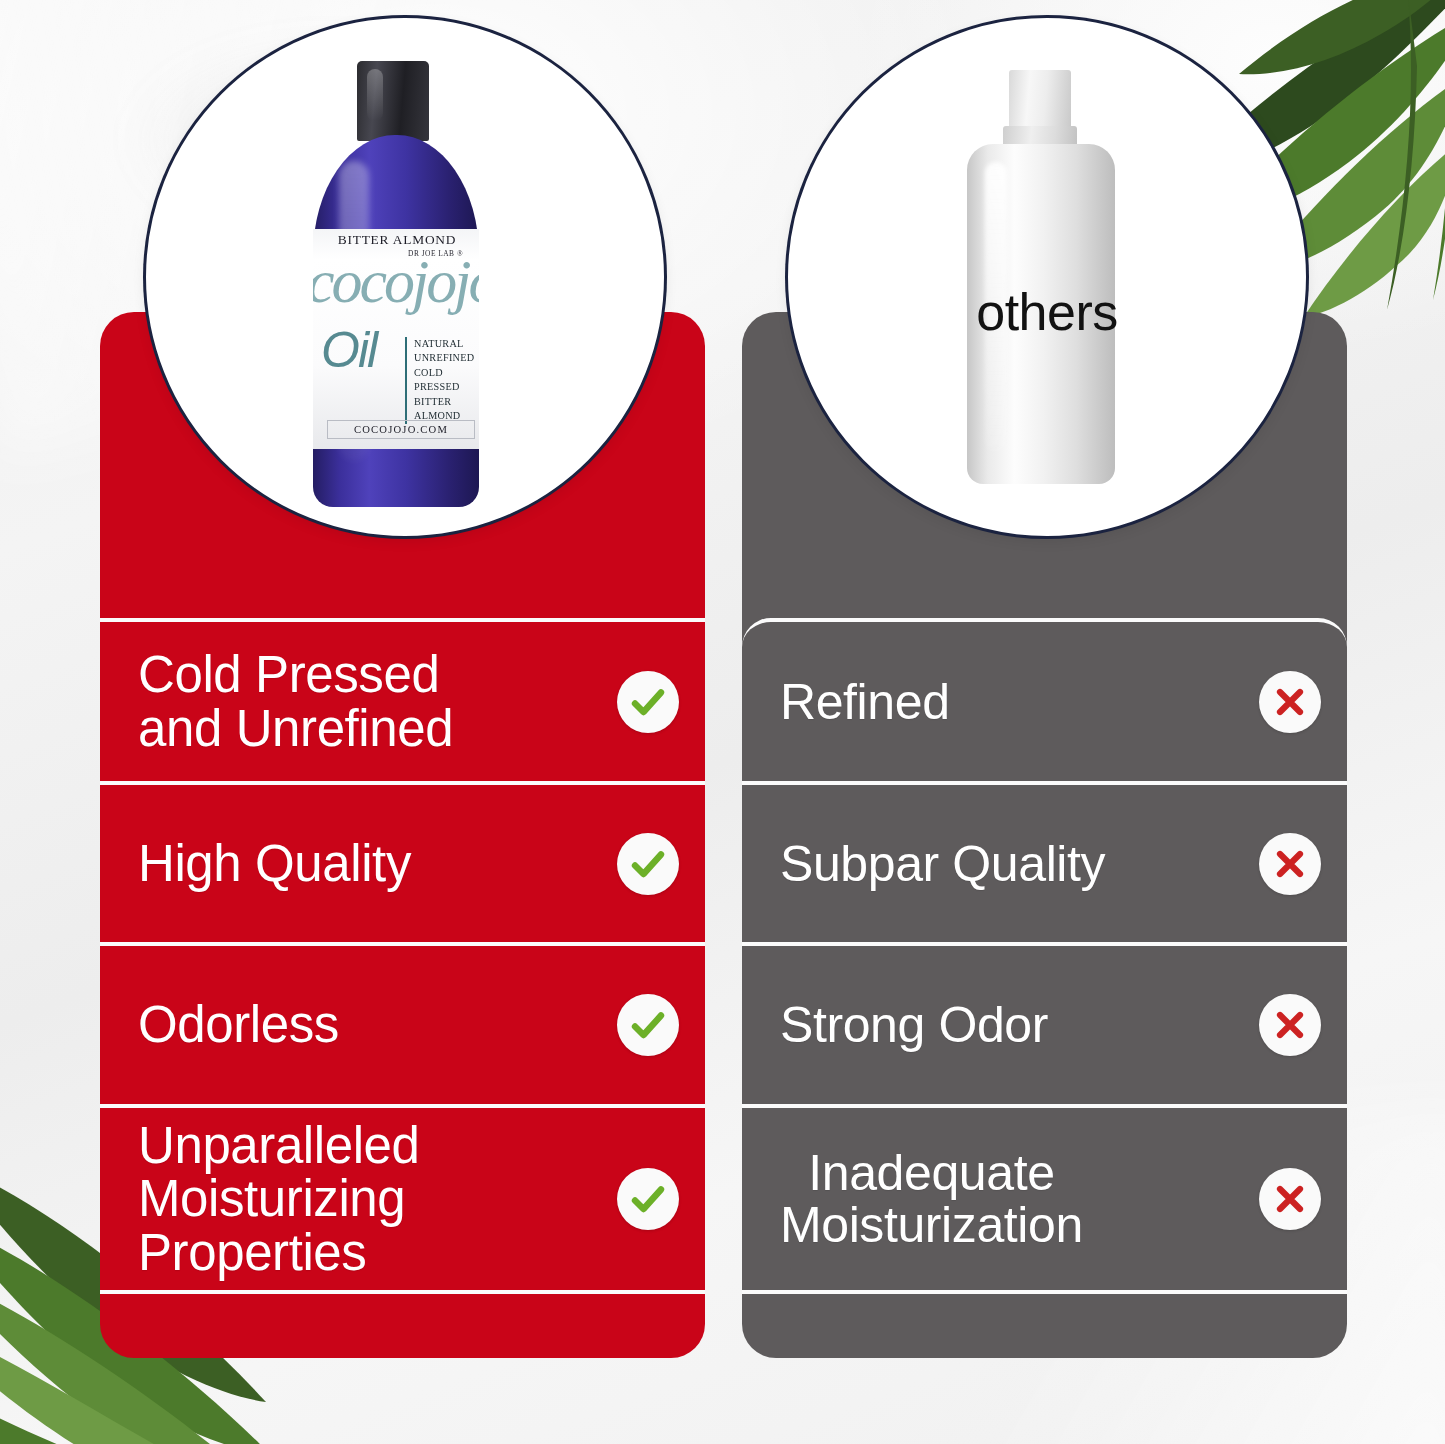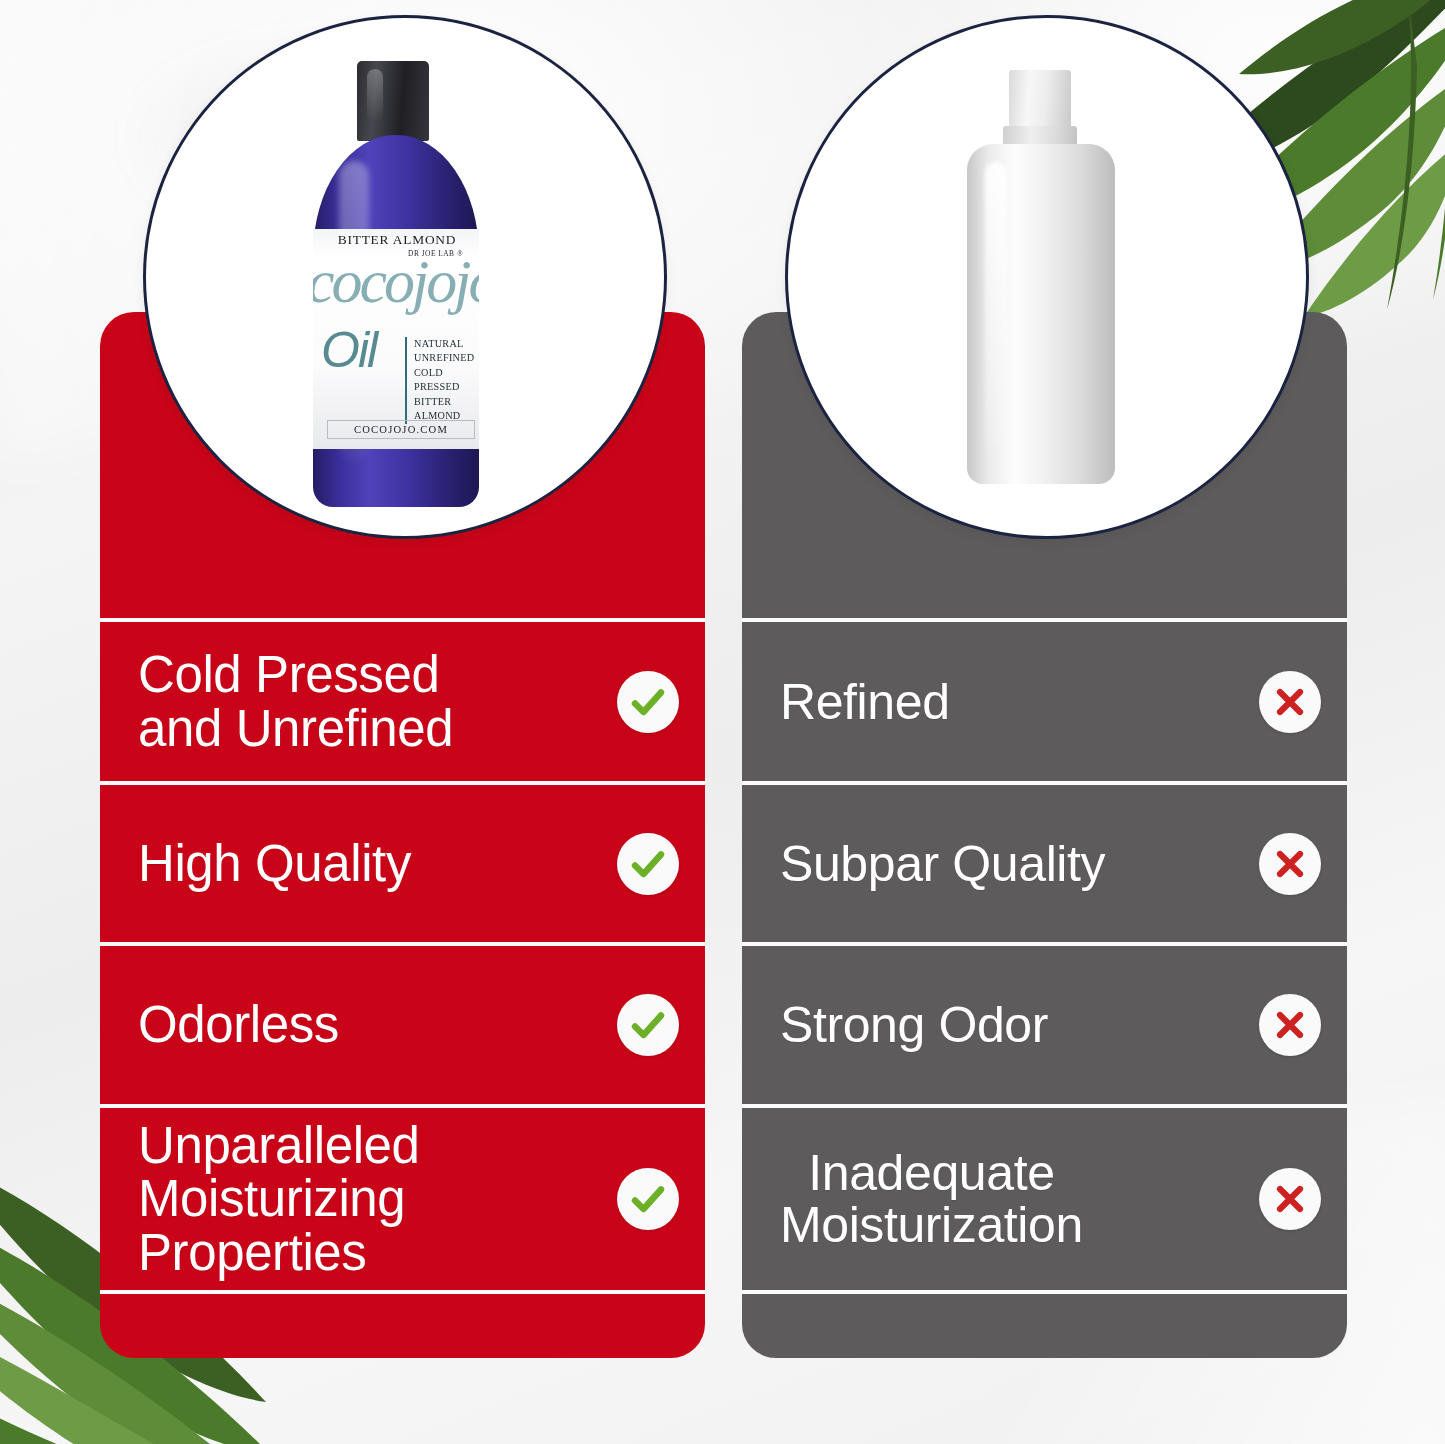--- a/index.html
+++ b/index.html
@@ -93,21 +93,21 @@
 
   
   .row-head { flex: 0 0 306px; border-top: none; }
   .row-tail { flex: 0 0 68px; }
 
   #col-left  .row-1 { flex: 0 0 163px; }
   #col-left  .row-2 { flex: 0 0 161px; }
   #col-left  .row-3 { flex: 0 0 162px; }
   #col-left  .row-4 { flex: 1 1 auto; }
 
-  #col-right .row-1 { flex: 0 0 163px; }
+  #col-right .row-1 { flex: 0 0 163px; border-radius: 29px; }
   #col-right .row-2 { flex: 0 0 161px; }
   #col-right .row-3 { flex: 0 0 162px; }
   #col-right .row-4 { flex: 1 1 auto; text-align: center; }
 
   .row-label {
     color: #ffffff;
     font-size: 51px;
     line-height: 1.04;
     font-weight: 400;
     letter-spacing: -0.4px;
@@ -460,18 +460,19 @@
 
       <div class="row row-tail"></div>
     </div>
 
     <div class="medallion" id="medallion-right">
       <div class="medallion-inner">
         <div id="bottle-others">
           <div id="ot-cap"></div>
           <div id="ot-neck"></div>
           <div id="ot-body"></div>
+          <div id="ot-text">others</div>
         </div>
       </div>
     </div>
   </div>
 
 </div>
 
 </body></html>

